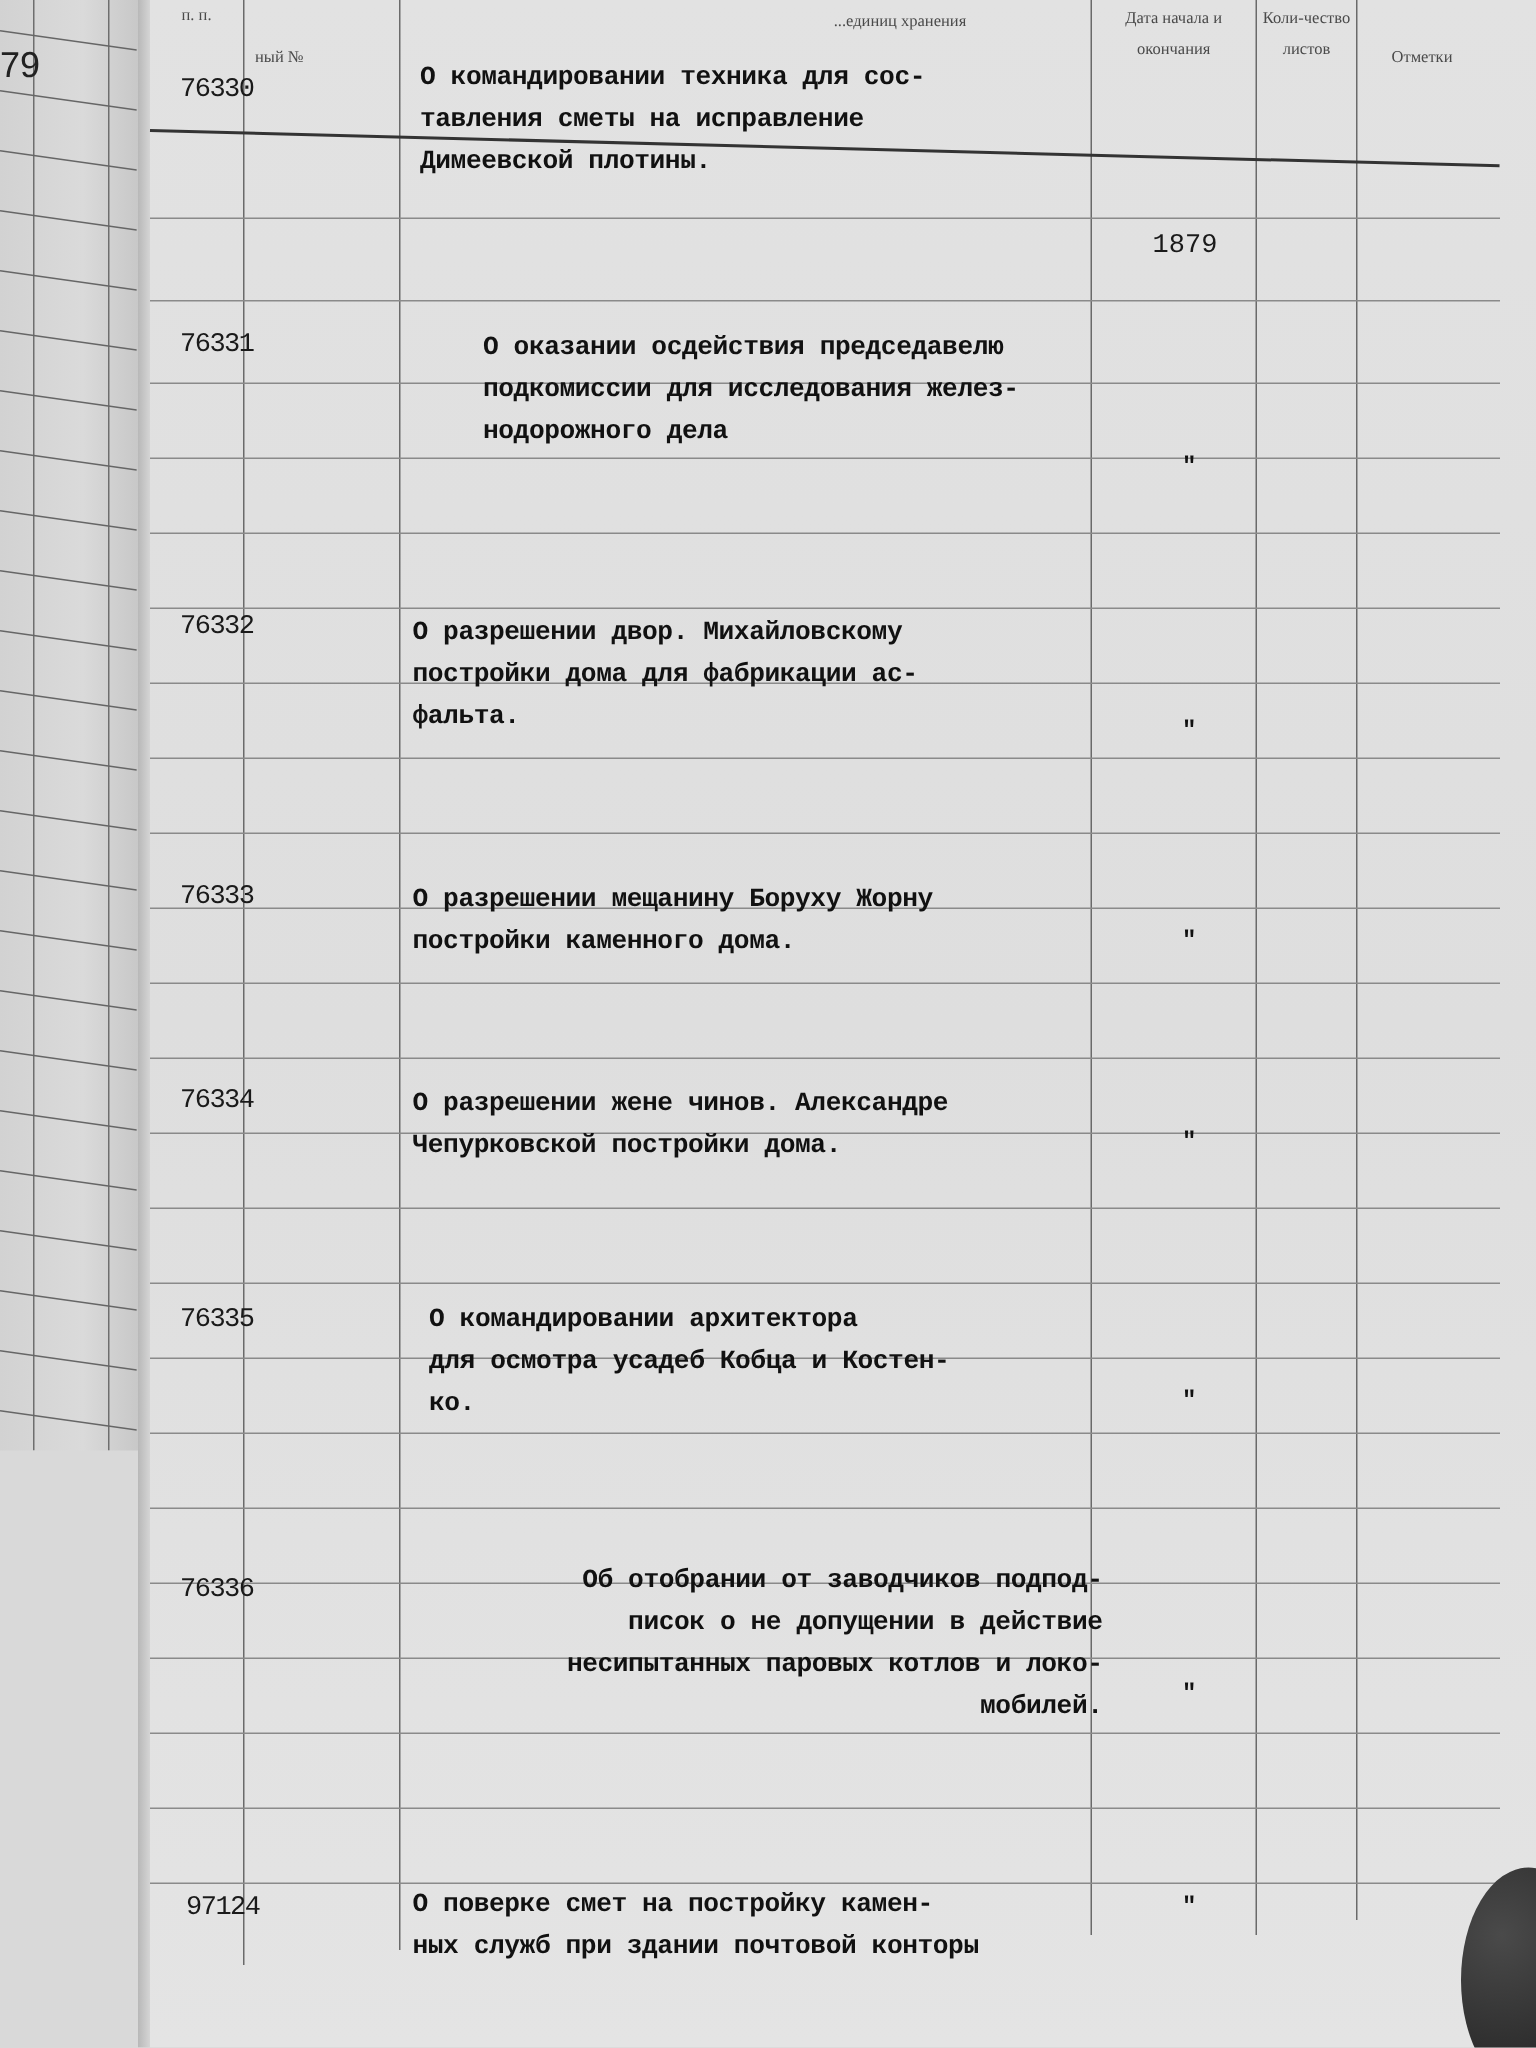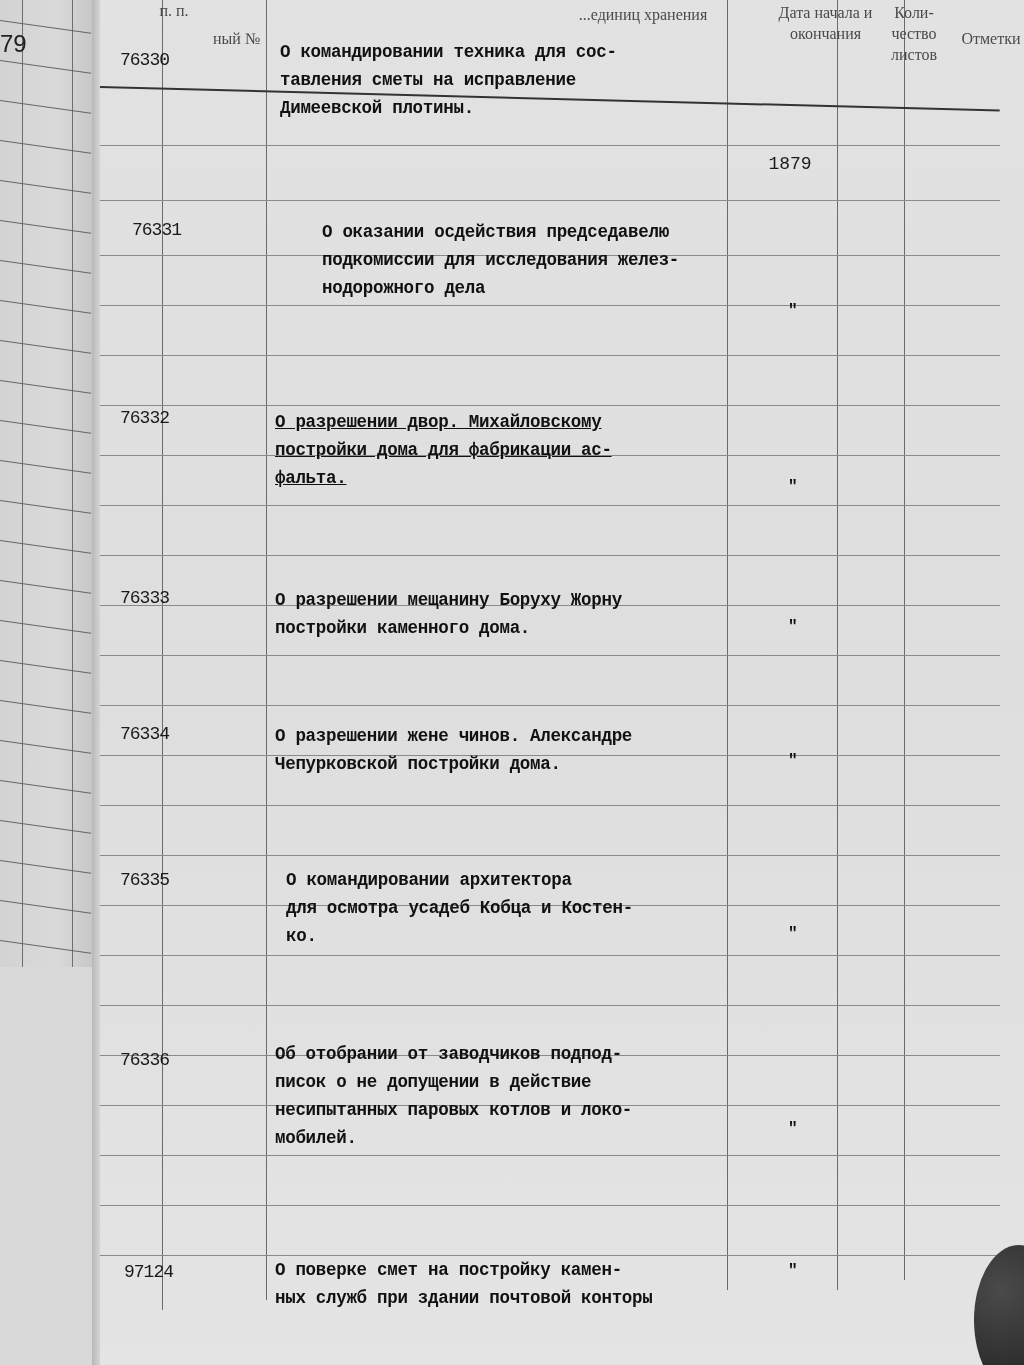--- a/index.html
+++ b/index.html
@@ -22,21 +22,21 @@
 
   
   .page {
     position:absolute; left:100px; top:0; width:924px; height:1365px;
     background:linear-gradient(180deg,#e2e2e2 0%,#dedede 50%,#e4e4e4 100%);
   }
   .col-line { position:absolute; top:0; width:1px; background:#6a6a6a; }
   .row-line { position:absolute; height:1px; background:#8a8a8a; }
   .header-rule { position:absolute; left:0; top:86px; width:900px; height:2px; background:#333; transform:rotate(1.5deg); transform-origin:left; }
 
-  .hdr { position:absolute; font-family:"Liberation Serif", serif; font-size:16px; color:#4a4a4a; text-align:center; line-height:21px;padding-left:43px; }
+  .hdr { position:absolute; font-family:"Liberation Serif", serif; font-size:11px; color:#4a4a4a; text-align:center; line-height:21px; }
 
   .entry-num { position:absolute; left:20px; font-size:18px; color:#1a1a1a; letter-spacing:-1px; }
   .entry-title { position:absolute; left:175px; width:460px; font-size:17.5px; line-height:28px; color:#111; font-weight:bold; white-space:pre-line; letter-spacing:-0.3px; }
   .entry-date { position:absolute; left:650px; width:80px; text-align:center; font-size:18px; color:#1a1a1a; }
   .ditto { position:absolute; left:688px; font-size:16px; font-weight:bold; color:#111; }
 
   .thumb { position:absolute; right:-40px; bottom:-30px; width:90px; height:150px; border-radius:50%; background:radial-gradient(circle at 30% 30%,#4a4a4a,#1e1e1e); }
 </style>
 </head>
 <body>
@@ -124,30 +124,30 @@
 
   <div>
     <div class="entry-num" style="top:50px;">76330</div>
     <div class="entry-title" style="top:38px; left:180px;">О командировании техника для сос-
 тавления сметы на исправление
 Димеевской плотины.</div>
     <div class="entry-date" style="top:138px;margin-top:16px;">1879</div>
   </div>
 
   <div>
-    <div class="entry-num" style="top:220px;margin-left:12px;">76331</div>
+    <div class="entry-num" style="top:220px;">76331</div>
     <div class="entry-title" style="top:218px; left:186px;margin-left:36px;">О оказании осдействия председавелю
 подкомиссии для исследования желез-
 нодорожного дела</div>
     <div class="ditto" style="top:302px;">"</div>
   </div>
 
   <div>
     <div class="entry-num" style="top:408px;">76332</div>
-    <div class="entry-title" style="top:408px;text-decoration:underline;">О разрешении двор. Михайловскому
+    <div class="entry-title" style="top:408px;">О разрешении двор. Михайловскому
 постройки дома для фабрикации ас-
 фальта.</div>
     <div class="ditto" style="top:478px;">"</div>
   </div>
 
   <div>
     <div class="entry-num" style="top:588px;">76333</div>
     <div class="entry-title" style="top:586px;">О разрешении мещанину Боруху Жорну
 постройки каменного дома.</div>
     <div class="ditto" style="top:618px;">"</div>
@@ -163,21 +163,21 @@
   <div>
     <div class="entry-num" style="top:870px;font-family:Liberation Mono, monospace;">76335</div>
     <div class="entry-title" style="top:866px; left:186px;">О командировании архитектора
 для осмотра усадеб Кобца и Костен-
 ко.</div>
     <div class="ditto" style="top:925px;">"</div>
   </div>
 
   <div>
     <div class="entry-num" style="top:1050px;">76336</div>
-    <div class="entry-title" style="top:1040px;">Об отобрании от заводчиков подпод-
+    <div class="entry-title" style="top:1040px;text-align:right;">Об отобрании от заводчиков подпод-
 писок о не допущении в действие
 несипытанных паровых котлов и локо-
 мобилей.</div>
     <div class="ditto" style="top:1120px;">"</div>
   </div>
 
   <div>
     <div class="entry-num" style="top:1262px; left:24px;">97124</div>
     <div class="entry-title" style="top:1256px;">О поверке смет на постройку камен-
 ных служб при здании почтовой конторы</div>

